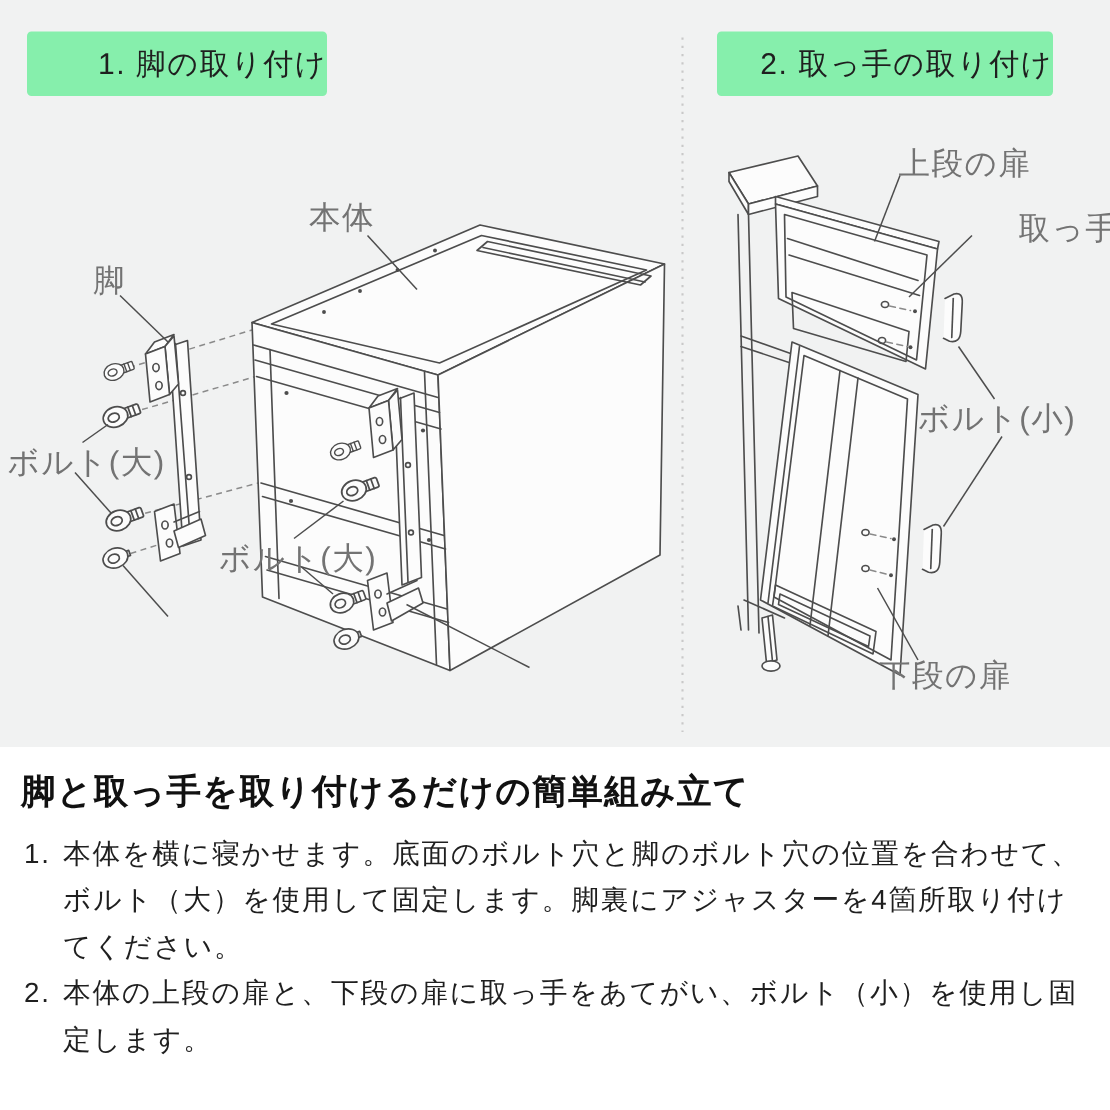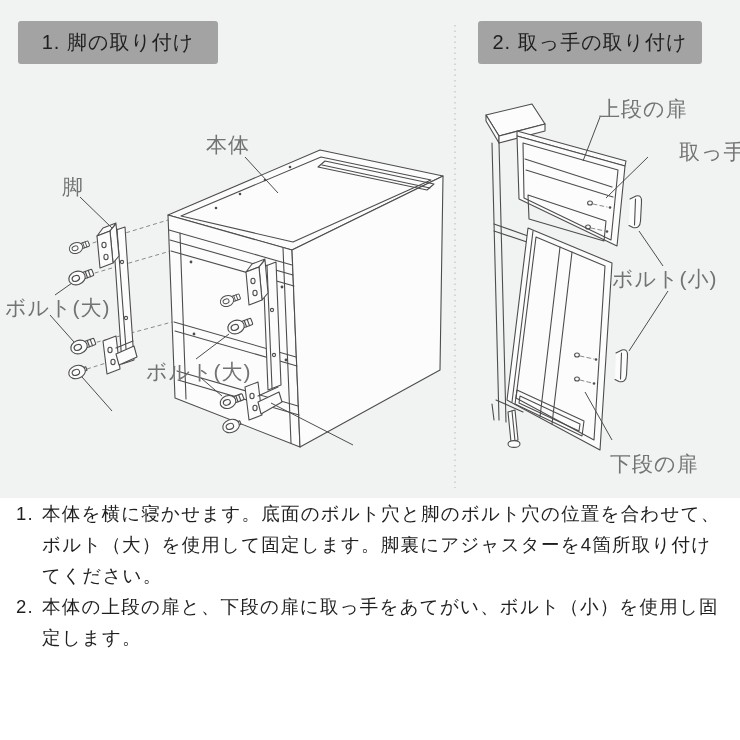--- a/index.html
+++ b/index.html
@@ -7,40 +7,40 @@
     width:740px;height:740px;background:#ffffff;
     font-family:"Liberation Sans","DejaVu Sans",sans-serif;
     color:#222;position:relative;overflow:hidden;
   }
   .diagram-section{
     position:absolute;left:0;top:0;width:740px;height:498px;
     background:#f1f2f2;
   }
   .diagram-svg{position:absolute;left:0;top:0;}
   .title-box{
-    position:absolute;background:#a3a3a3;border-radius:3px;
+    position:absolute;background:#86efac;border-radius:3px;
     font-size:20px;font-weight:500;color:#1f1f1f;letter-spacing:1px;
-    display:flex;align-items:center;justify-content:center;
+    display:flex;align-items:center;justify-content:flex-end;
   }
   .title-box.t1{left:18px;top:21px;width:200px;height:43px;}
   .title-box.t2{left:478px;top:21px;width:224px;height:43px;}
   .dlabel{
     position:absolute;font-size:21px;color:#737373;letter-spacing:1px;
     white-space:nowrap;
   }
   .lb-body{left:206px;top:131px;}
   .lb-leg{left:62px;top:173px;}
   .lb-bolt-l1{left:5px;top:294px;}
   .lb-bolt-l2{left:146px;top:358px;}
   .lb-adjuster{left:66px;top:410px;}
   .lb-anchor{left:282px;top:442px;}
   .lb-upper-door{left:599px;top:95px;}
   .lb-handle{left:649px;top:138px;margin-left:30px;}
   .lb-bolt-s{left:612px;top:265px;}
-  .lb-lower-door{left:610px;top:436px;margin-top:14px;}
+  .lb-lower-door{left:586px;top:436px;}
   .instructions{
     position:absolute;left:0;top:498px;width:740px;height:242px;background:#ffffff;
   }
   .instr-heading{
     margin:14px 14px 10px 14px;
     font-size:23px;font-weight:bold;color:#111;letter-spacing:1px;
   }
   .instr-item{
     display:flex;align-items:flex-start;
     margin:0 18px 0 16px;
@@ -254,20 +254,21 @@
   <div class="dlabel lb-leg">脚</div>
   <div class="dlabel lb-bolt-l1">ボルト(大)</div>
   <div class="dlabel lb-bolt-l2">ボルト(大)</div>
   <div class="dlabel lb-upper-door">上段の扉</div>
   <div class="dlabel lb-handle">取っ手</div>
   <div class="dlabel lb-bolt-s">ボルト(小)</div>
   <div class="dlabel lb-lower-door">下段の扉</div>
 </div>
 
 <div class="instructions">
+  <div class="instr-heading">脚と取っ手を取り付けるだけの簡単組み立て</div>
   <div class="instr-item">
     <span class="instr-num">1.</span>
     <span class="instr-text">本体を横に寝かせます。底面のボルト穴と脚のボルト穴の位置を合わせて、ボルト（大）を使用して固定します。脚裏にアジャスターを4箇所取り付けてください。</span>
   </div>
   <div class="instr-item">
     <span class="instr-num">2.</span>
     <span class="instr-text">本体の上段の扉と、下段の扉に取っ手をあてがい、ボルト（小）を使用し固定します。</span>
   </div>
 </div>
 

